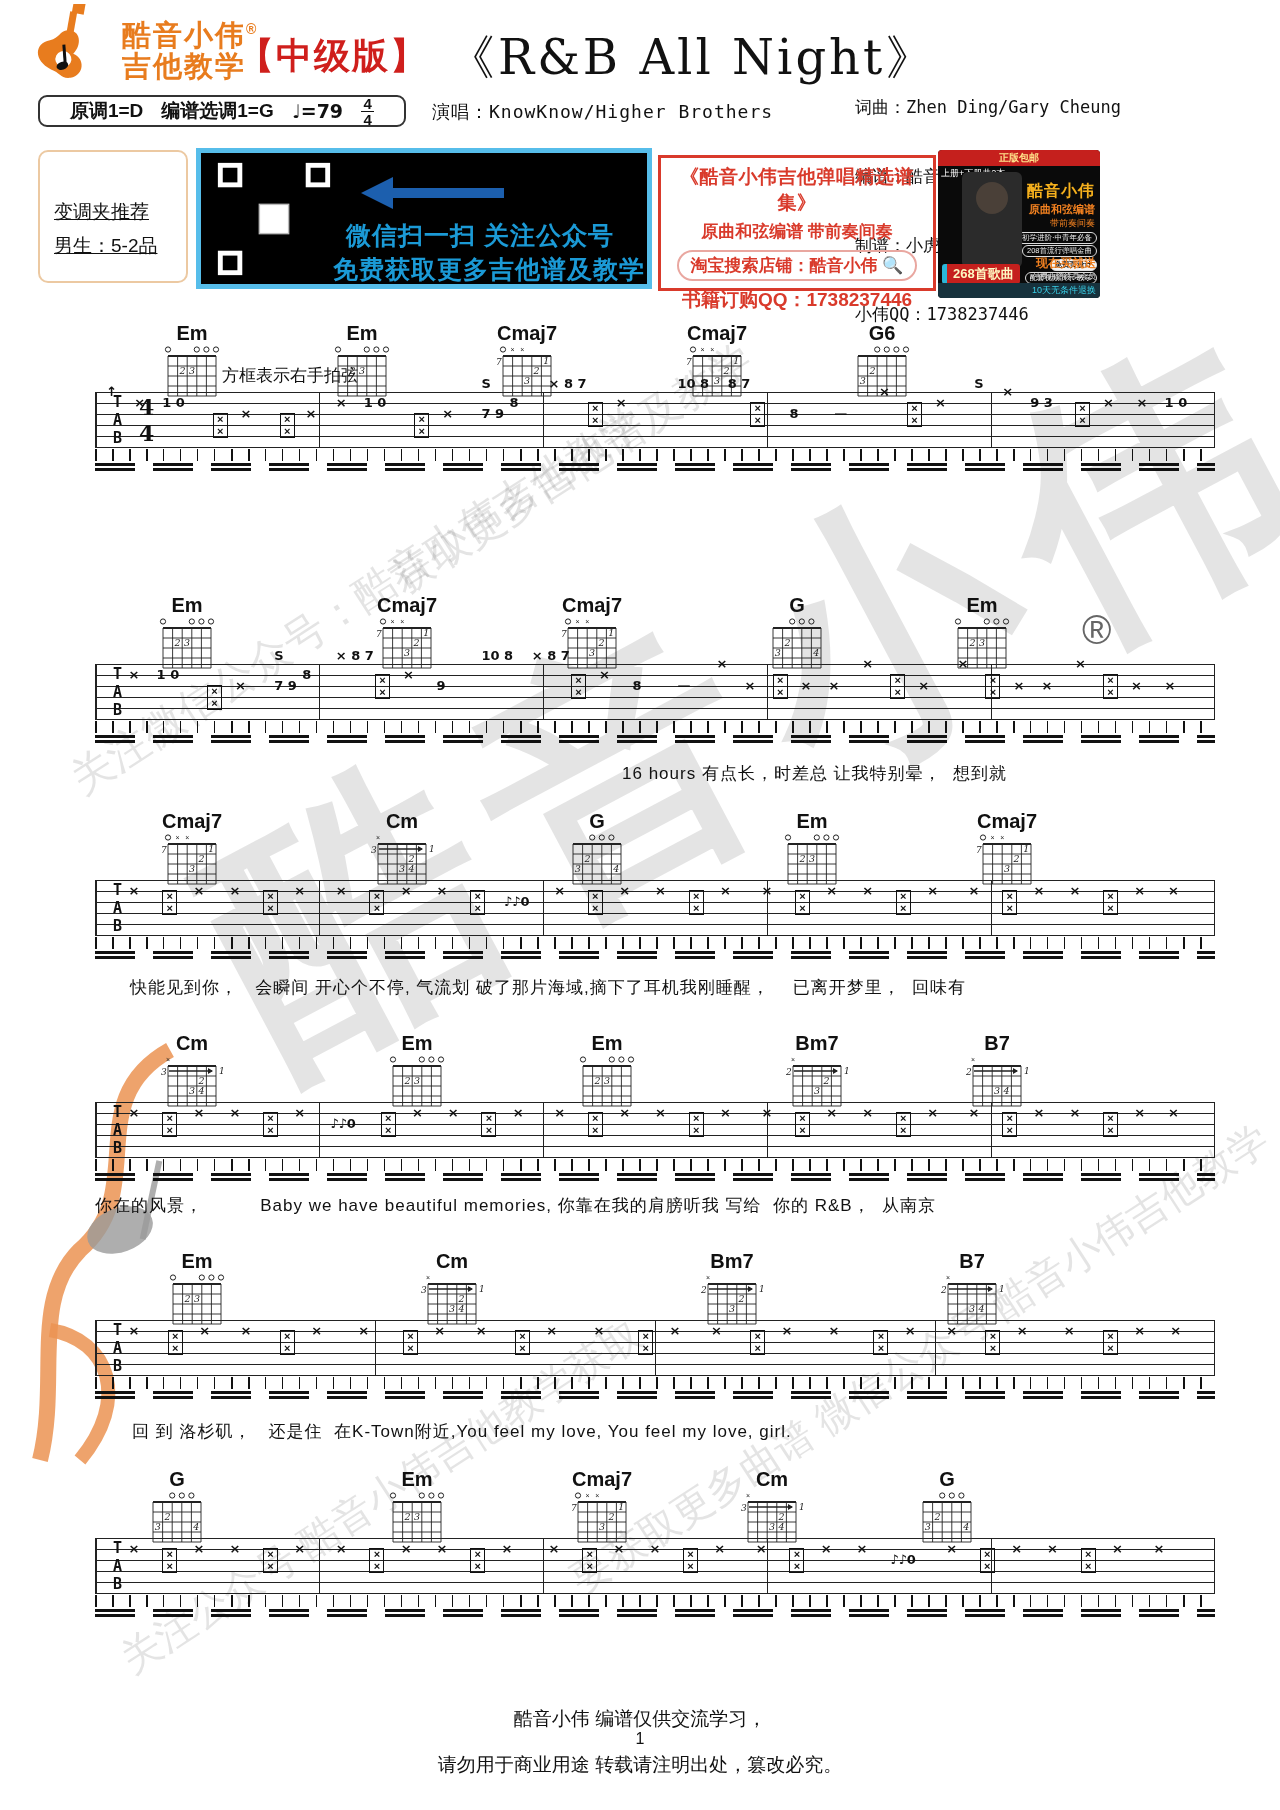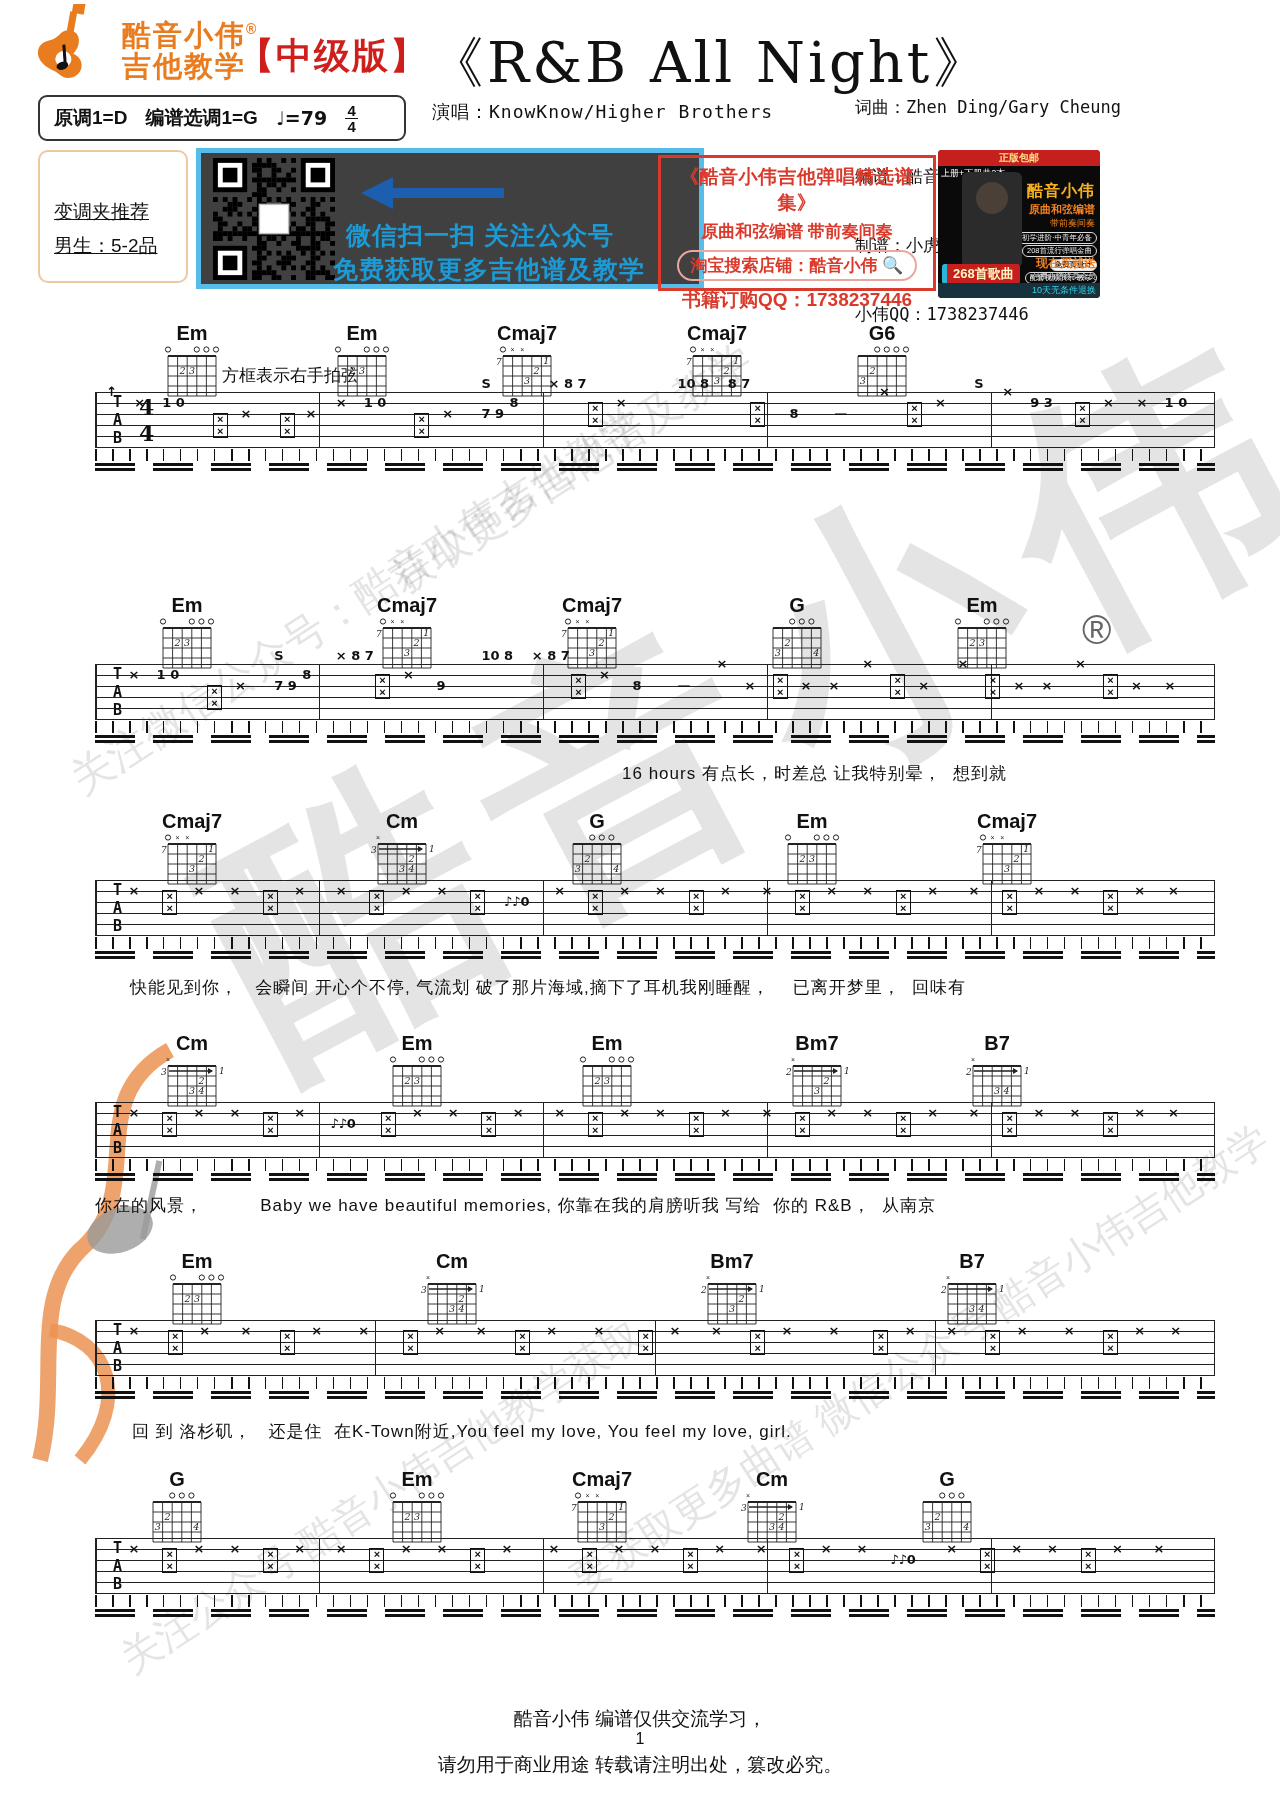--- a/index.html
+++ b/index.html
@@ -3,30 +3,30 @@
 <meta charset="utf-8">
 <style>
   html,body{margin:0;padding:0;background:#888;}
   .sheet{position:relative;width:1280px;height:1810px;background:#fff;overflow:hidden;
          font-family:"Liberation Sans",sans-serif;color:#111;}
   .abs{position:absolute;}
   
   .logo-txt{font-weight:bold;color:#e87c1e;font-size:29px;line-height:31px;letter-spacing:2px;}
   .logo-reg{font-size:14px;vertical-align:super;color:#e87c1e;}
   .edition{color:#cf1f1c;font-size:36px;font-weight:bold;font-family:"Liberation Serif",serif;letter-spacing:2px;}
-  .title{font-family:"DejaVu Serif","Liberation Serif",serif;font-size:56px;letter-spacing:3px;font-weight:500;}
+  .title{font-family:"DejaVu Serif","Liberation Serif",serif;font-size:48px;letter-spacing:3px;font-weight:500;margin-left:19px;}
   .credits{font-family:"DejaVu Sans Mono",monospace;font-size:17px;line-height:23px;white-space:pre;}
   .singer{font-family:"DejaVu Sans Mono",monospace;font-size:18px;letter-spacing:1px;}
-  .keybox{border:2px solid #333;border-radius:9px;width:368px;height:46px;display:flex;align-items:center;
-          gap:18px;padding:1px 14px;font-size:19px;font-weight:bold;box-sizing:border-box;}
+  .keybox{border:2px solid #333;border-radius:9px;width:368px;height:32px;display:flex;align-items:center;
+          gap:18px;padding:1px 14px;font-size:19px;font-weight:bold;box-sizing:border-box;justify-content:center;}
   .frac{display:flex;flex-direction:column;align-items:center;font-size:15px;font-weight:bold;line-height:13px;}
   .frac .bar{width:13px;height:1px;background:#111;margin:1px 0;}
   .capobox{border:2px solid #ecc9a2;border-radius:10px;width:150px;height:133px;box-sizing:border-box;
            display:flex;flex-direction:column;justify-content:flex-end;padding:0 0 22px 14px;gap:8px;font-size:19px;}
-  .qrbox{border:5px solid #56bdea;width:508px;height:141px;box-sizing:border-box;background:#404040;}
+  .qrbox{border:5px solid #56bdea;width:456px;height:141px;box-sizing:border-box;background:#000000;}
   .wechat-t{color:#1b9ad6;font-weight:bold;font-size:25px;letter-spacing:1px;}
   .redbox{border:3px solid #d93a2b;width:278px;height:136px;box-sizing:border-box;text-align:center;
           color:#d93a2b;padding-top:6px;}
   .redbox .t1{font-size:19px;font-weight:bold;letter-spacing:0.5px;}
   .redbox .t2{font-size:17px;font-weight:bold;margin-top:4px;}
   .pill{display:inline-block;border:2px solid #e9a7a0;border-radius:16px;padding:2px 12px;font-size:17px;
         font-weight:bold;margin-top:7px;color:#d93a2b;}
   .redbox .qq{font-size:19px;font-weight:bold;margin-top:6px;}
   
   .book{width:162px;height:148px;background:#0a0a0a;border-radius:4px;color:#fff;overflow:hidden;font-size:8px;}

